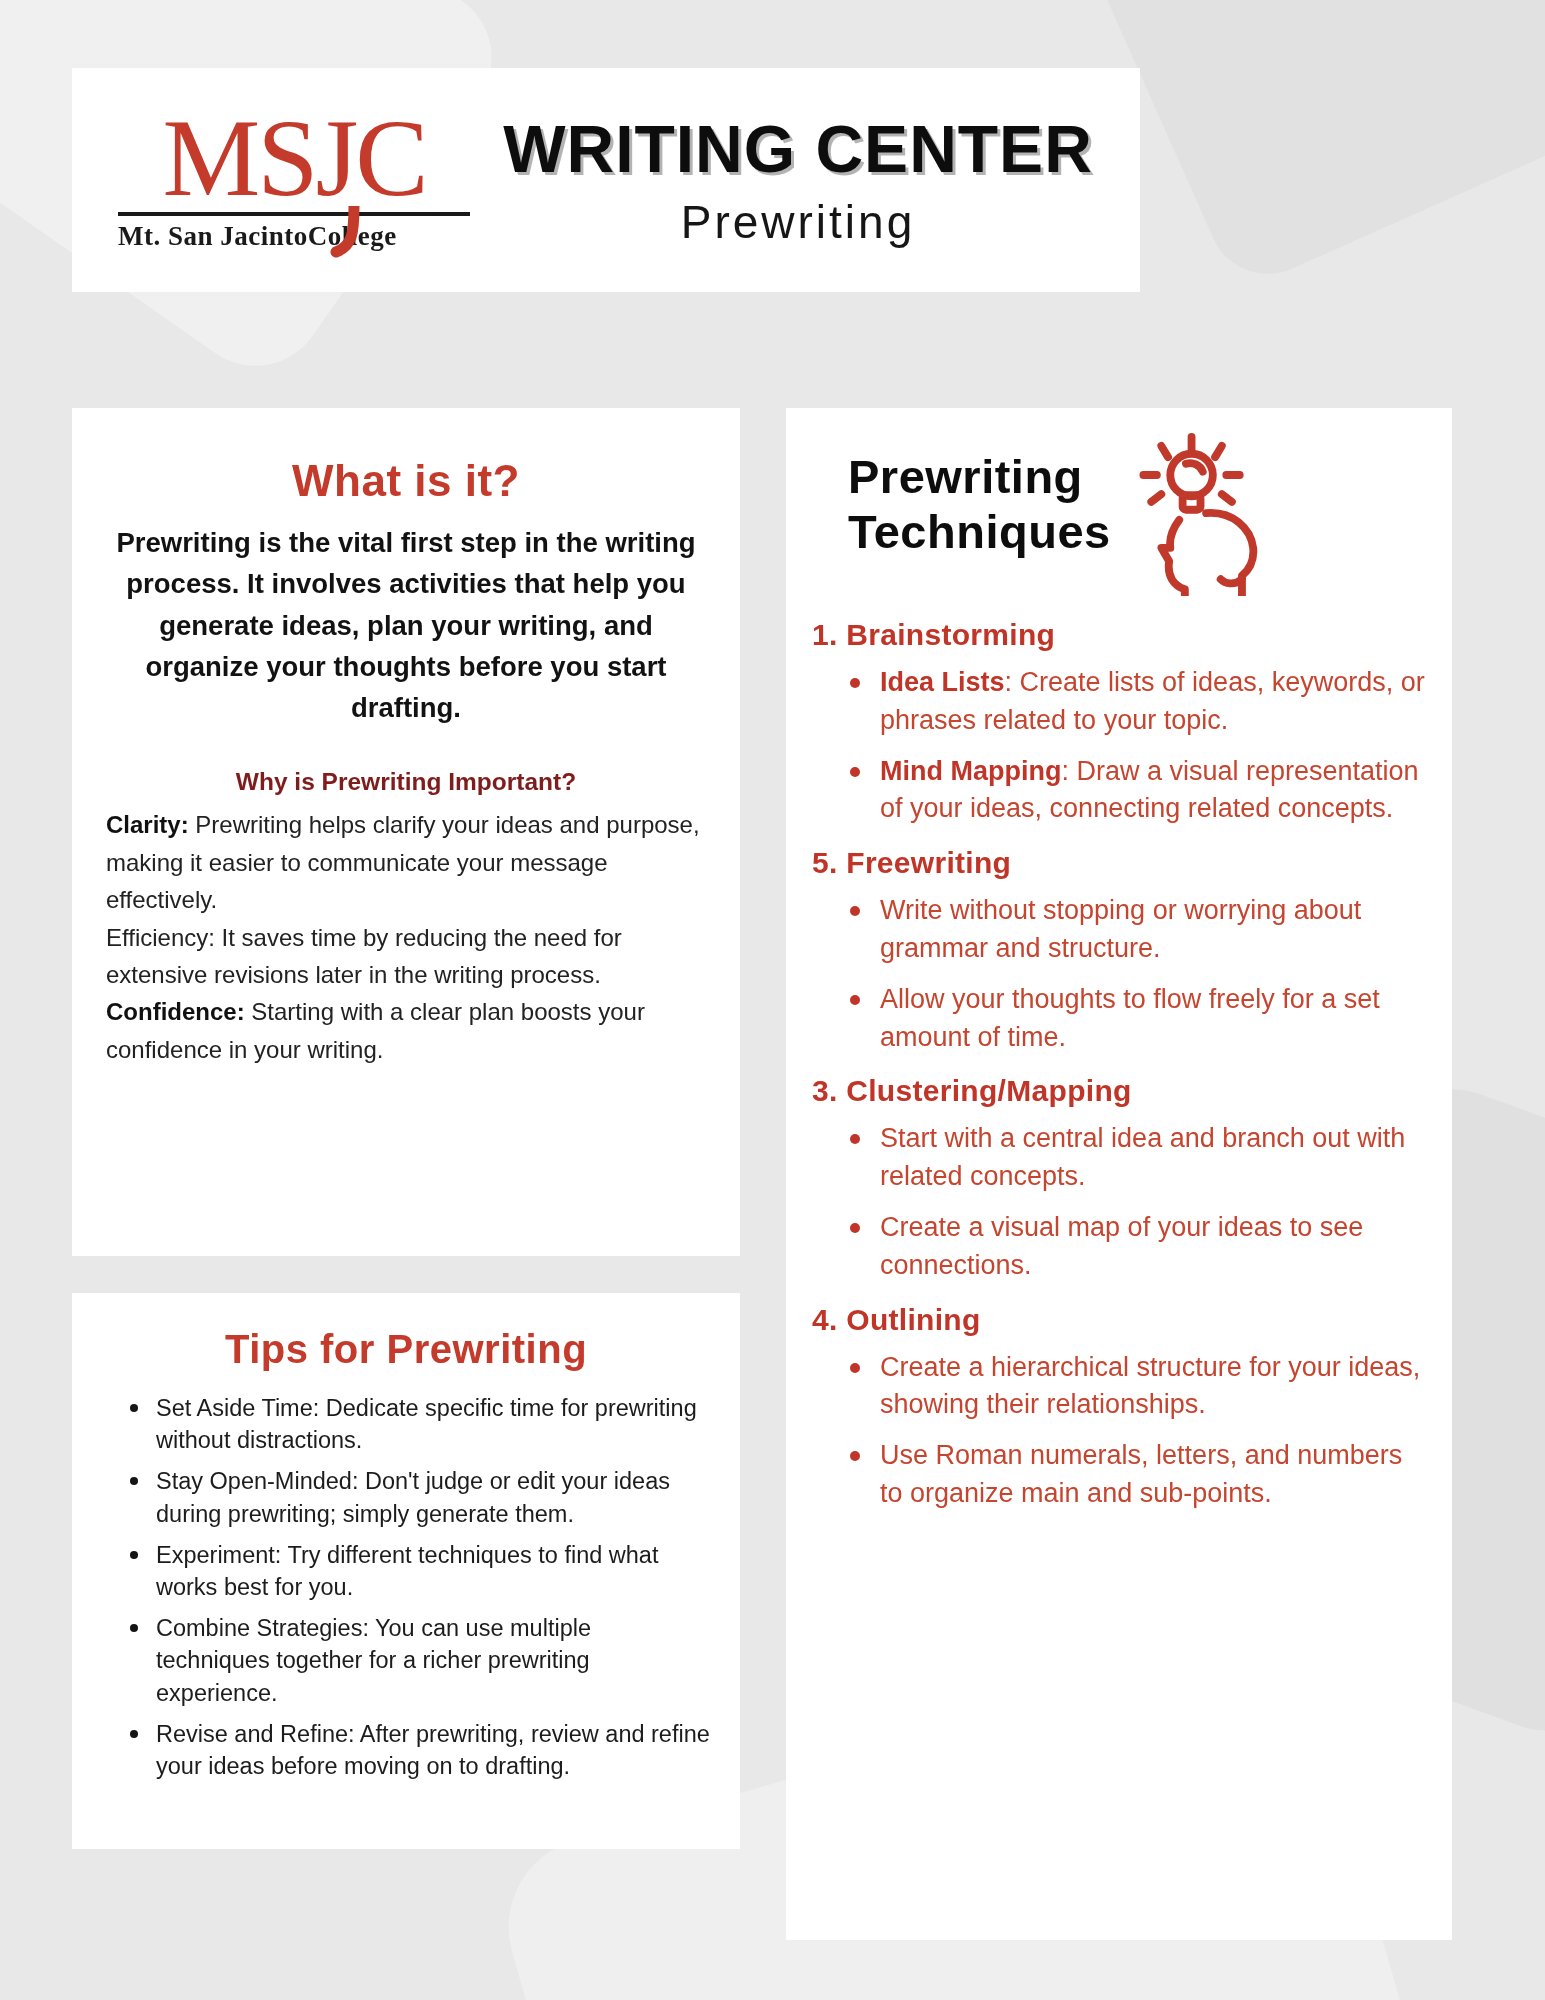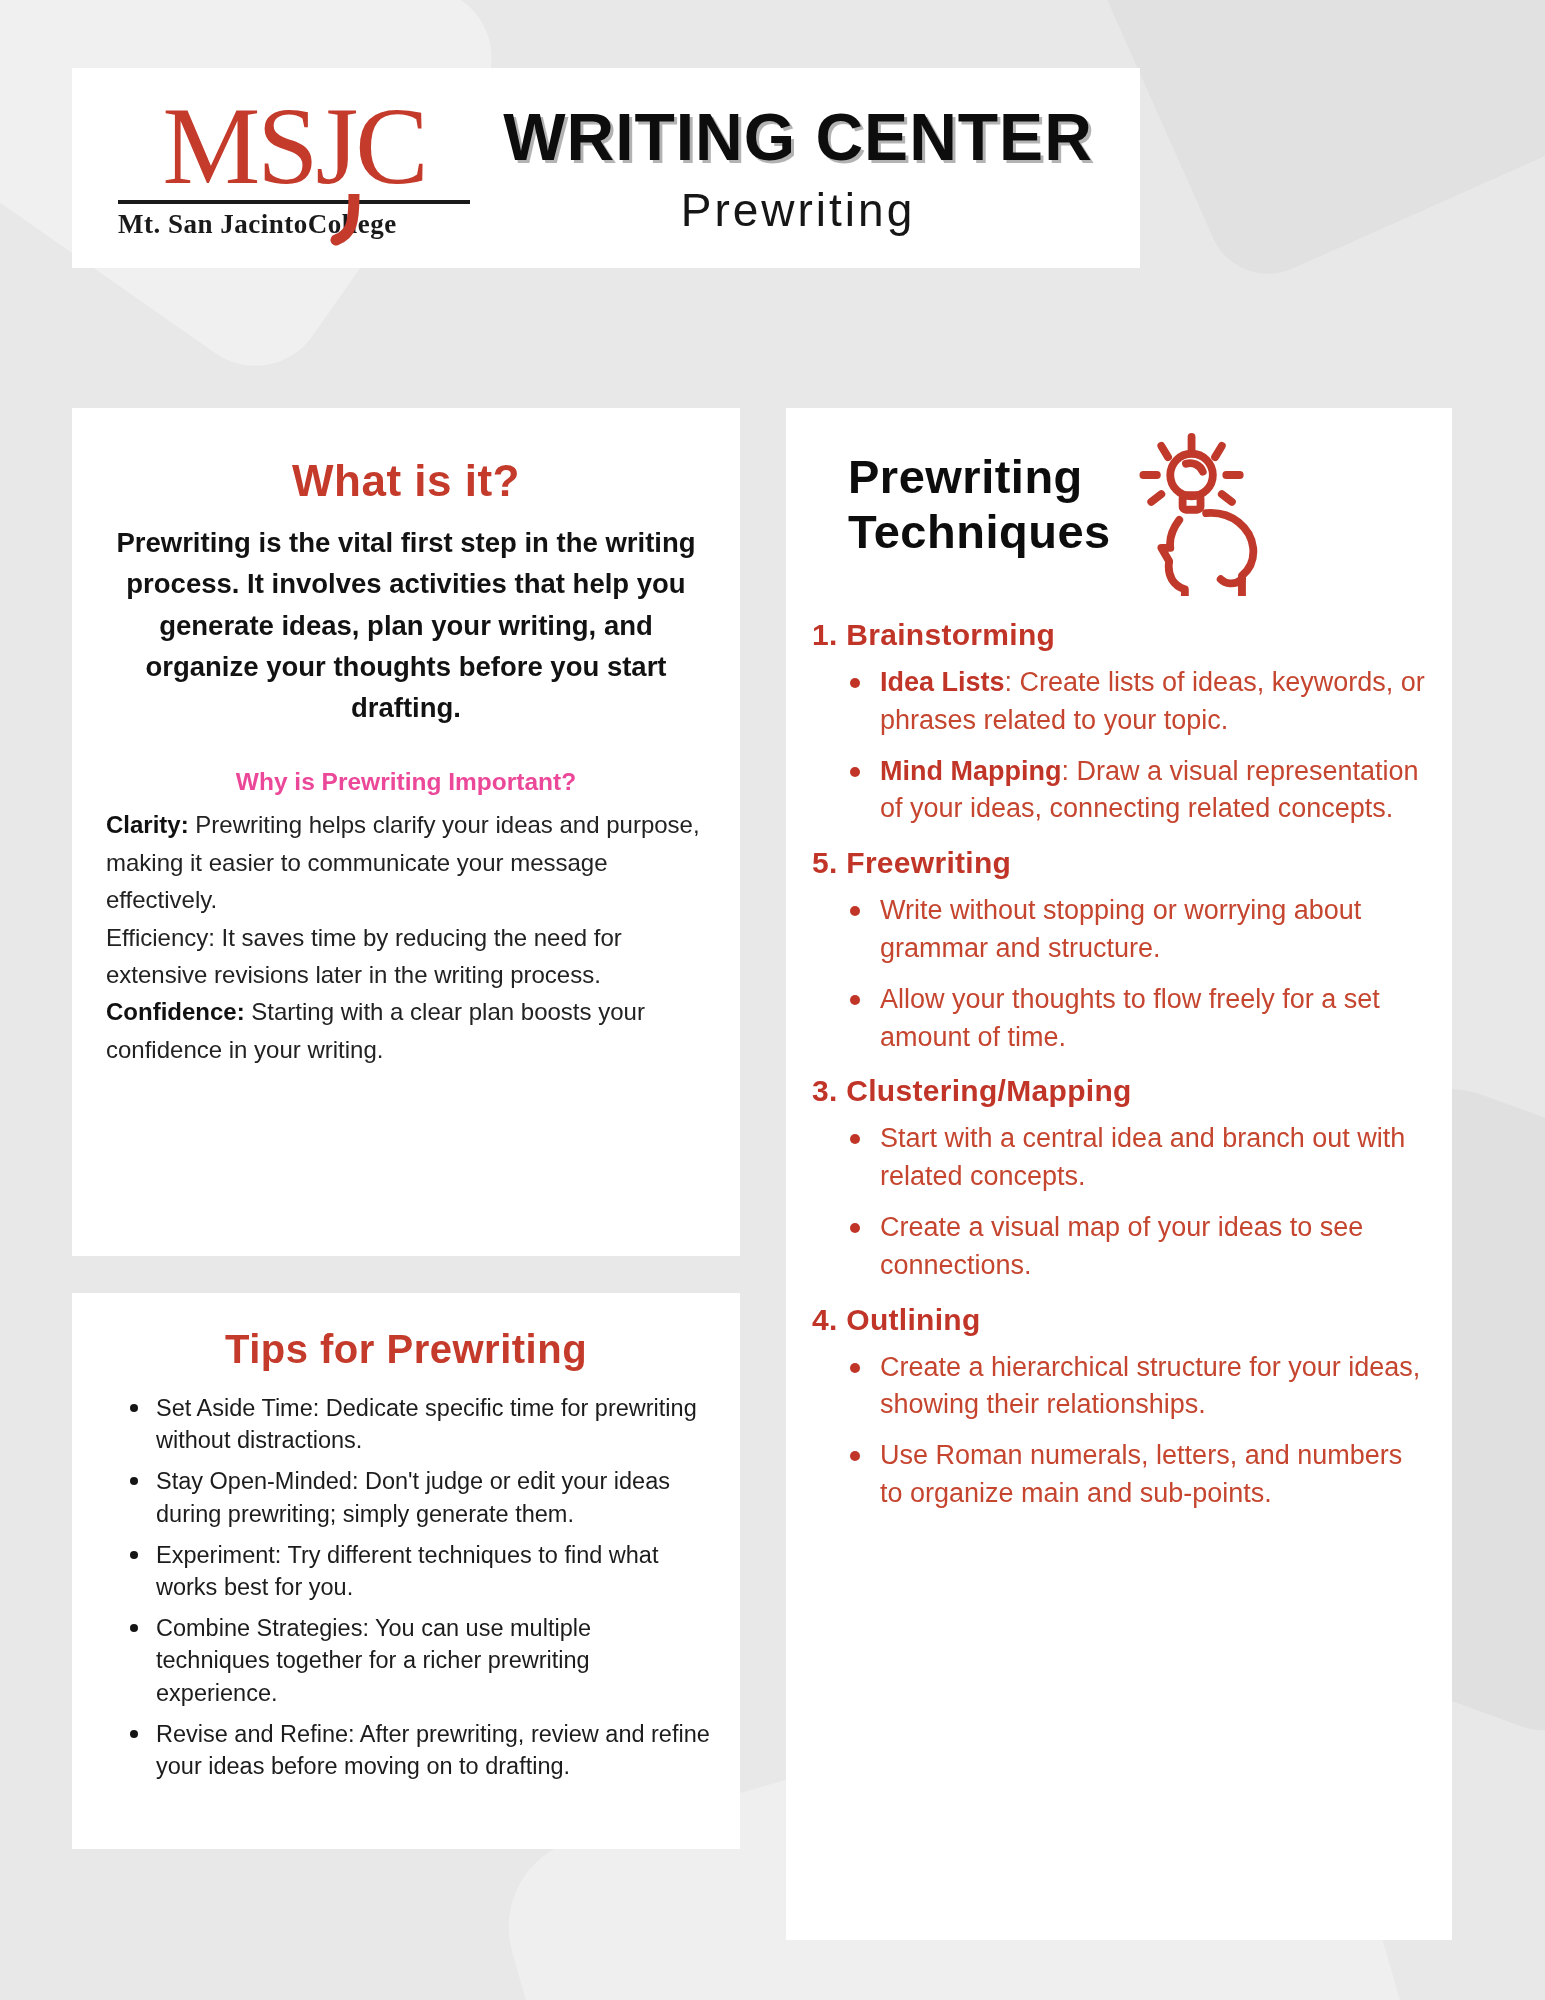--- a/index.html
+++ b/index.html
@@ -11,21 +11,21 @@
   }
   .blob{position:absolute;z-index:0;}
   .blob1{left:-150px;top:-170px;width:600px;height:430px;background:#f1f0f0;transform:rotate(35deg);border-radius:70px;}
   .blob2{right:-130px;top:-190px;width:540px;height:390px;background:#e2e1e1;transform:rotate(-24deg);border-radius:60px;}
   .blob3{right:-170px;top:1120px;width:430px;height:580px;background:#e1e0e0;transform:rotate(20deg);border-radius:90px;}
   .blob4{left:540px;bottom:-240px;width:840px;height:500px;background:#f0efef;transform:rotate(-16deg);border-radius:90px;}
 
   .card{position:absolute;background:#ffffff;box-sizing:border-box;z-index:1;}
 
   
-  .header-card{left:72px;top:68px;width:1068px;height:200px;display:flex;align-items:center;}
+  .header-card{left:72px;top:68px;width:1068px;height:224px;display:flex;align-items:center;}
   .logo{position:relative;margin-left:46px;width:352px;flex:0 0 auto;}
   .logo-acronym{
     font-family:"Liberation Serif","DejaVu Serif",serif;
     font-size:110px;line-height:.92;color:#c43a2b;letter-spacing:-3px;text-align:center;
   }
   .logo-rule{border-top:4px solid #1a1a1a;margin-top:2px;}
   .logo-sub{
     display:flex;justify-content:flex-start;
     font-family:"Liberation Serif","DejaVu Serif",serif;
     font-size:27px;color:#1a1a1a;padding-top:5px;font-weight:700;letter-spacing:.5px;
@@ -35,21 +35,21 @@
   .main-title{
     font-size:66px;font-weight:800;letter-spacing:1px;color:#0d0d0d;margin:0;
     text-shadow:3px 3px 0 rgba(20,20,20,.32);
   }
   .subtitle{font-size:46px;letter-spacing:3px;color:#161616;margin-top:8px;font-weight:400;}
 
   
   .what-card{left:72px;top:408px;width:668px;height:848px;padding:44px 34px;}
   h2.red{color:#c43a2b;font-size:44px;font-weight:800;text-align:center;margin:4px 0 16px;letter-spacing:.5px;}
   .intro{font-weight:700;font-size:27.5px;line-height:1.5;text-align:center;color:#121212;margin:8px 0 0;}
-  .why-title{font-size:24.5px;font-weight:800;color:#ec4899;text-align:center;margin:40px 0 10px;}
+  .why-title{font-size:24.5px;font-weight:800;color:#7f1d1d;text-align:center;margin:40px 0 10px;}
   .points{font-size:24px;line-height:1.56;color:#222222;}
   .points strong{color:#101010;}
 
   
   .tips-card{left:72px;top:1293px;width:668px;height:556px;padding:24px 30px;}
   .tips-card h2{font-size:40px;margin:10px 0 20px;}
   .tips-list{list-style:none;margin:0;padding:0 0 0 26px;}
   .tips-list li{position:relative;padding-left:28px;font-size:23.5px;line-height:1.37;color:#1c1c1c;margin-bottom:9px;}
   .tips-list li::before{content:"";position:absolute;left:2px;top:12px;width:8px;height:8px;border-radius:50%;background:#151515;}
 

